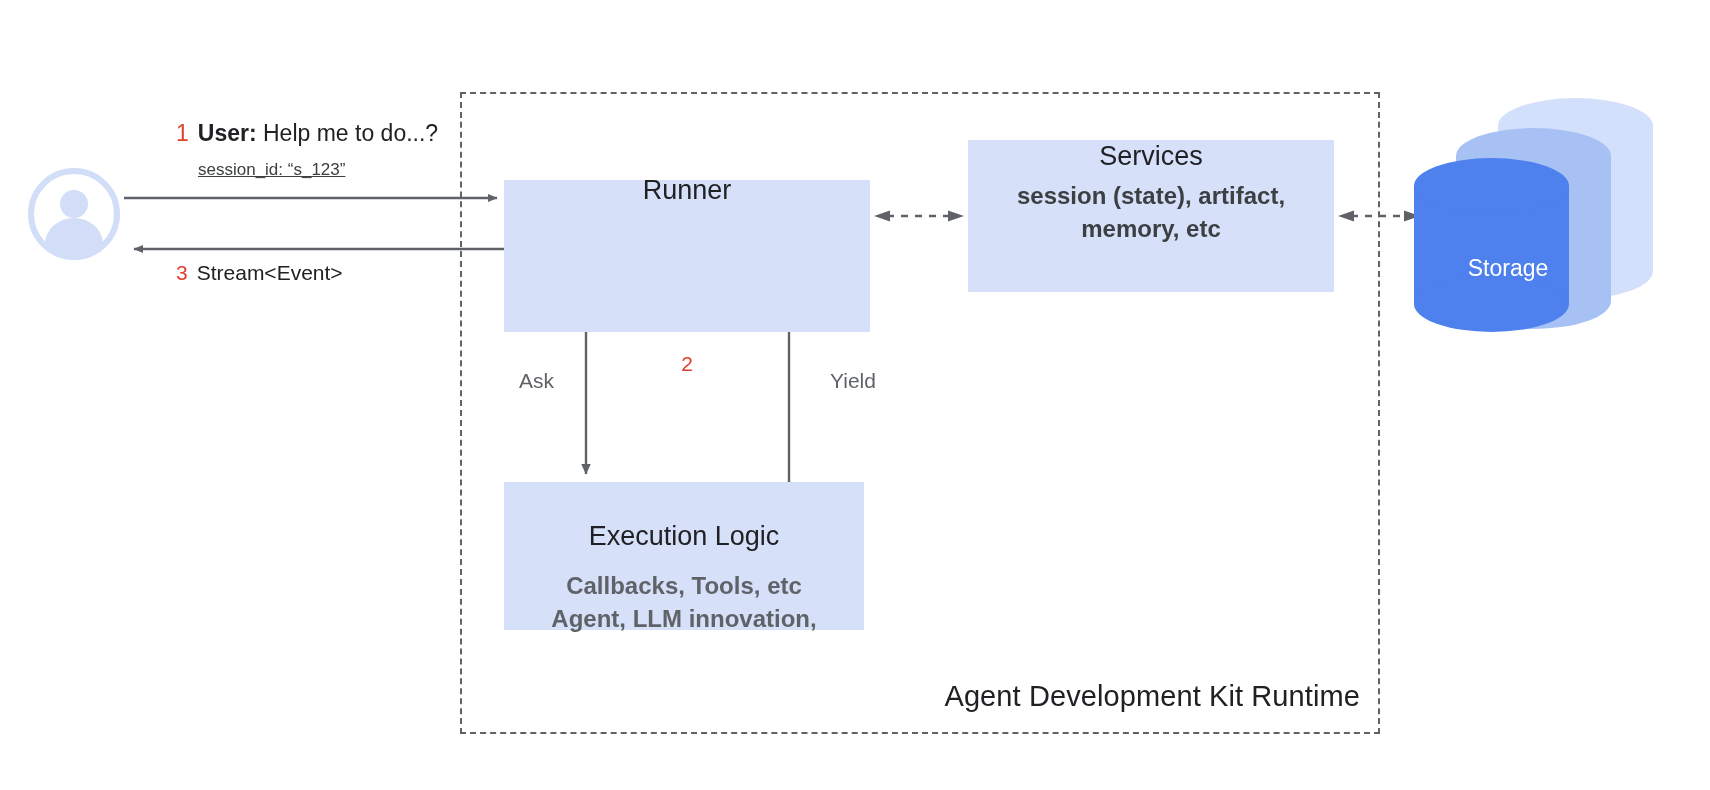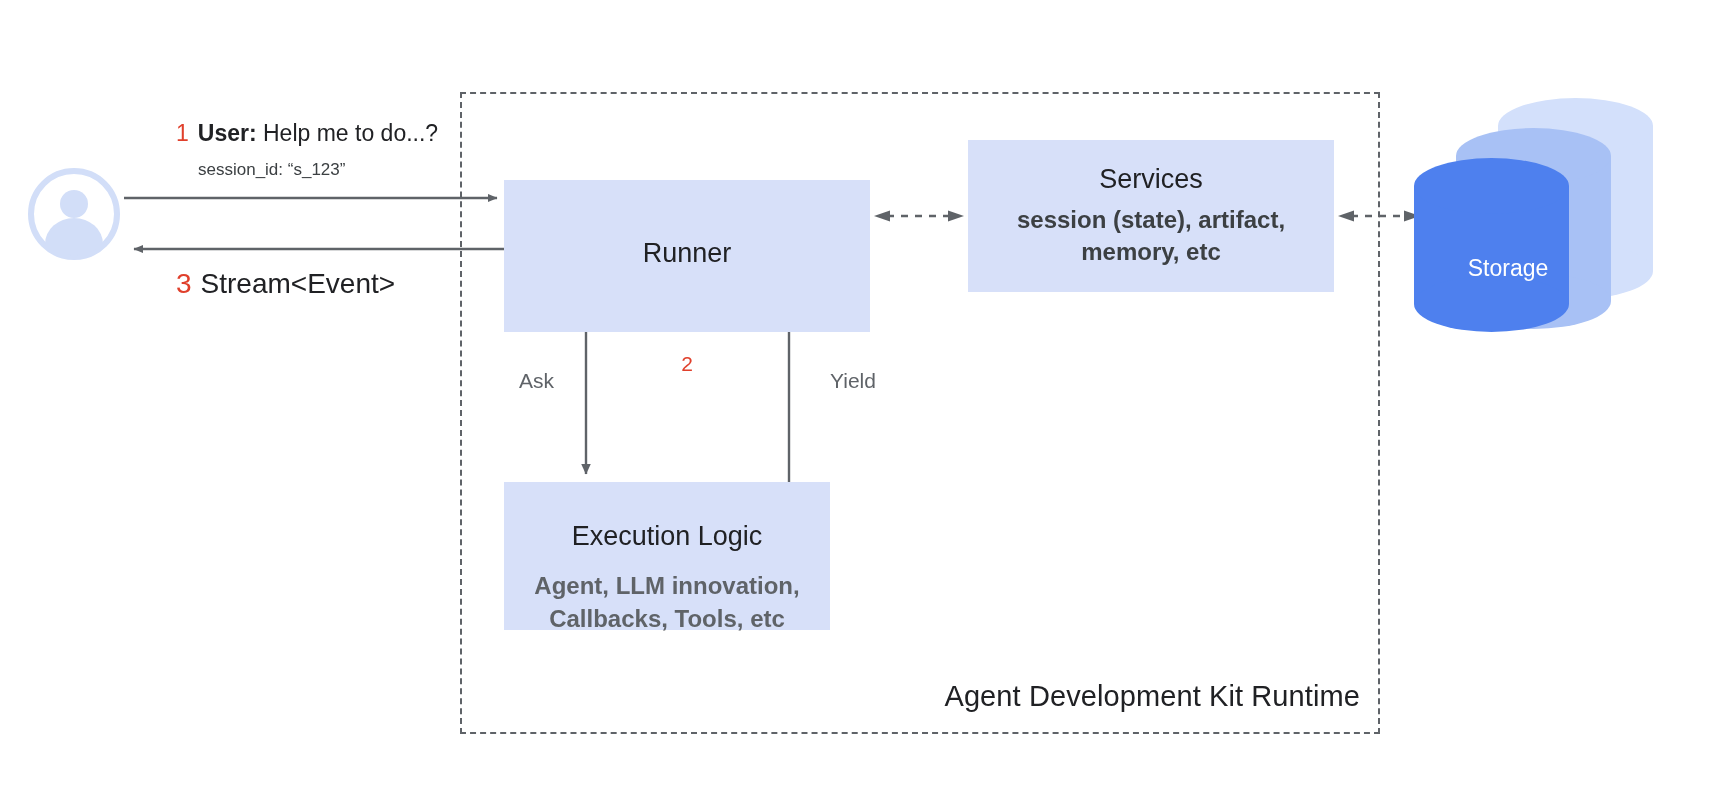--- a/index.html
+++ b/index.html
@@ -42,21 +42,21 @@
     white-space: nowrap;
   }
 
   
   .block {
     position: absolute;
     background: #d7e0f9;
     display: flex;
     flex-direction: column;
     align-items: center;
-    justify-content: center;
+    justify-content: flex-start;
     text-align: center;
   }
   .block .b-title {
     font-size: 27px;
     color: #202124;
     line-height: 1.2;
   }
   .block .b-sub {
     font-size: 24px;
     color: #3c4043;
@@ -65,21 +65,21 @@
     font-weight: bold;
   }
 
   #runner-block { left: 504px; top: 140px; width: 366px; height: 152px; margin-top: 40px; }
   #runner-block .b-title { margin-top: -6px; }
 
   #services-block { left: 968px; top: 140px; width: 366px; height: 152px; }
   #services-block .b-title { margin-bottom: 2px; }
 
   #exec-block {
-    left: 504px; top: 482px; width: 326px; height: 148px;
+    left: 504px; top: 482px; width: 360px; height: 148px;
     justify-content: flex-start; padding-top: 38px;
   }
   #exec-block .b-sub { margin-top: 18px; color: #5f6368; }
 
   
   .event-processor {
     position: absolute;
     left: 568px; top: 226px;
     width: 240px; height: 34px;
     border: 2px dashed #80868b;
@@ -105,25 +105,26 @@
     color: #202124;
   }
   .msg-primary .step-num { color: #e0402c; margin-right: 9px; }
   .msg-primary .who { font-weight: bold; }
   .msg-sub {
     position: absolute;
     left: 198px; top: 160px;
     font-size: 17px;
     color: #3c4043;
     white-space: nowrap;
+    text-decoration: underline;
   }
   .msg-return {
     position: absolute;
-    left: 176px; top: 268px;
-    font-size: 28px;
+    left: 176px; top: 261px;
+    font-size: 21px;
     white-space: nowrap;
     color: #202124;
     text-align: right;
   }
   .msg-return .step-num { color: #e0402c; margin-right: 9px; }
 
   
   .loop-num {
     position: absolute;
     left: 632px; top: 352px;
@@ -243,22 +244,22 @@
     <div class="b-title">Services</div>
     <div class="b-sub">
       <div>session (state), artifact,</div>
       <div>memory, etc</div>
     </div>
   </div>
 
   <div class="block" id="exec-block">
     <div class="b-title">Execution Logic</div>
     <div class="b-sub">
+      <div>Callbacks, Tools, etc</div>
       <div>Agent, LLM innovation,</div>
-      <div>Callbacks, Tools, etc</div>
     </div>
   </div>
 
   <div class="loop-num">2</div>
   <div class="edge-label" id="ask-label">Ask</div>
   <div class="edge-label" id="yield-label">Yield</div>
 
   <svg class="storage" viewBox="0 0 268 240" xmlns="http://www.w3.org/2000/svg">
 
     <g fill="#d3e0fb">

